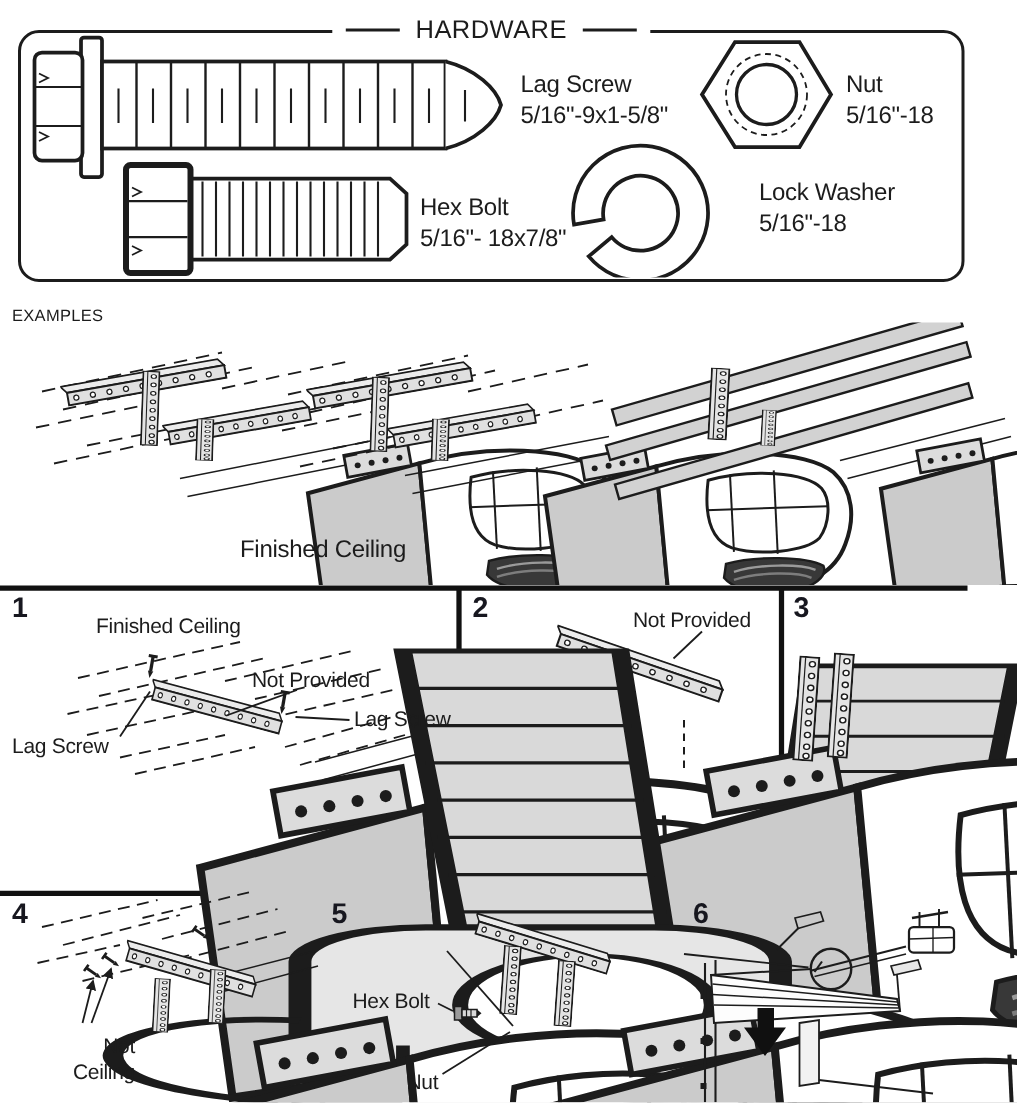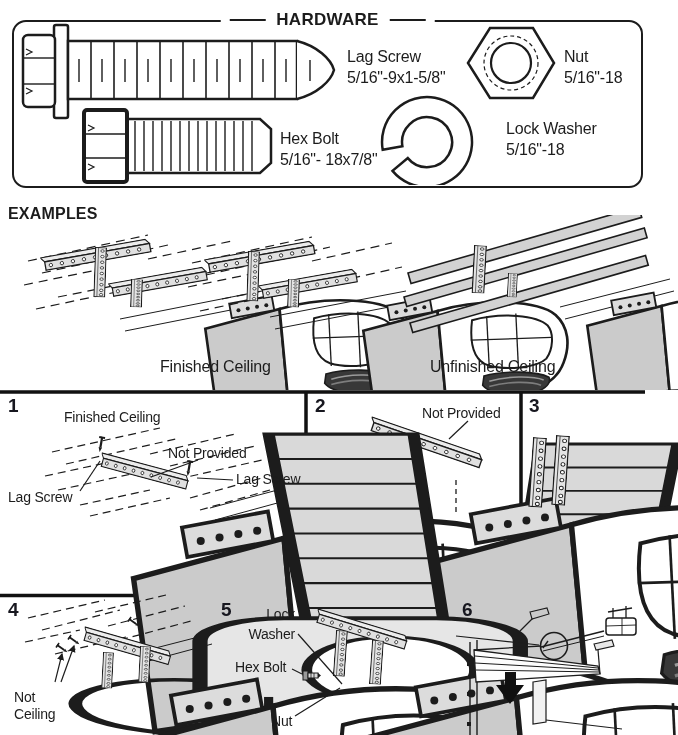--- a/index.html
+++ b/index.html
@@ -6,25 +6,25 @@
   .page{position:relative;width:678px;height:735px;background:#fff;overflow:hidden;
         font-family:"Liberation Sans",sans-serif;color:#1c1c1c;}
   .page *{box-sizing:border-box;}
   svg{display:block;}
   .abs{position:absolute;}
   
   .hw-box{position:absolute;left:12px;top:20px;width:631px;height:168px;
           border:2.5px solid #1c1c1c;border-radius:14px;background:#fff;}
   .hw-title{position:absolute;top:-12px;left:50%;transform:translateX(-50%);
             background:#fff;padding:0 9px;display:flex;align-items:center;gap:11px;
-            font-weight:bold;font-size:17px;letter-spacing:.3px;white-space:nowrap;}
+            font-weight:normal;font-size:17px;letter-spacing:.3px;white-space:nowrap;}
   .hw-title .dash{width:36px;height:2.5px;background:#1c1c1c;}
   .hwlbl{position:absolute;font-size:16px;line-height:21px;letter-spacing:-.2px;white-space:nowrap;}
   
-  .sect-title{position:absolute;font-weight:bold;font-size:16px;letter-spacing:.2px;}
+  .sect-title{position:absolute;font-weight:normal;font-size:11px;letter-spacing:.2px;}
   .caption{position:absolute;font-size:16px;letter-spacing:-.2px;white-space:nowrap;}
   .num{position:absolute;font-size:19px;font-weight:bold;color:#17171f;line-height:19px;}
   .lbl{position:absolute;font-size:14px;line-height:15px;letter-spacing:-.2px;white-space:nowrap;}
   .lbl2{position:absolute;font-size:14px;letter-spacing:-.2px;}
 </style>
 </head>
 <body>
 
 <div class="page">
 
@@ -291,21 +291,20 @@
       <g transform="rotate(3 508 58)">
           <use href="#strap" x="508" y="58" width="10" height="24"></use>
         </g>
       <g transform="translate(448,75) scale(0.72)">
           <use href="#opener"></use>
         </g>
     </g>
   </svg>
 
   <div class="caption" style="left:160px;top:358px">Finished Ceiling</div>
-  <div class="caption" style="left:430px;top:358px">Unfinished Ceiling</div>
 
   <svg class="abs" style="left:0;top:390px" width="678" height="345" viewBox="0 0 678 345">
     <defs>
       <marker id="ah" markerWidth="7" markerHeight="7" refX="5" refY="3" orient="auto">
         <path d="M0,0 L6,3 L0,6 Z" fill="#1c1c1c"></path>
       </marker>
     </defs>
 
     <g stroke="#111">
       <line x1="0" y1="2" x2="645" y2="2" stroke-width="3.5"></line>
@@ -505,25 +504,21 @@
   <div class="num" style="left:221px;top:600px">5</div>
   <div class="num" style="left:462px;top:600px">6</div>
 
   <div class="lbl" style="left:64px;top:410px">Finished Ceiling</div>
   <div class="lbl" style="left:168px;top:446px">Not Provided</div>
   <div class="lbl" style="left:236px;top:472px">Lag Screw</div>
   <div class="lbl" style="left:8px;top:490px">Lag Screw</div>
 
   <div class="lbl" style="left:422px;top:406px">Not Provided</div>
 
-  <div class="lbl2" style="left:14px;top:689px;width:76px;text-align:left;line-height:17px">
+  <div class="lbl2" style="left:14px;top:689px;width:76px;text-align:right;line-height:17px">
     <div>Not</div>
     <div>Ceiling</div>
   </div>
 
-  <div class="lbl2" style="left:230px;top:604px;width:65px;text-align:right;line-height:20px">
-    <div>Lock</div>
-    <div>Washer</div>
-  </div>
   <div class="lbl" style="left:235px;top:660px">Hex Bolt</div>
   <div class="lbl" style="left:271px;top:714px">Nut</div>
 
 </div>
 
 </body></html>

